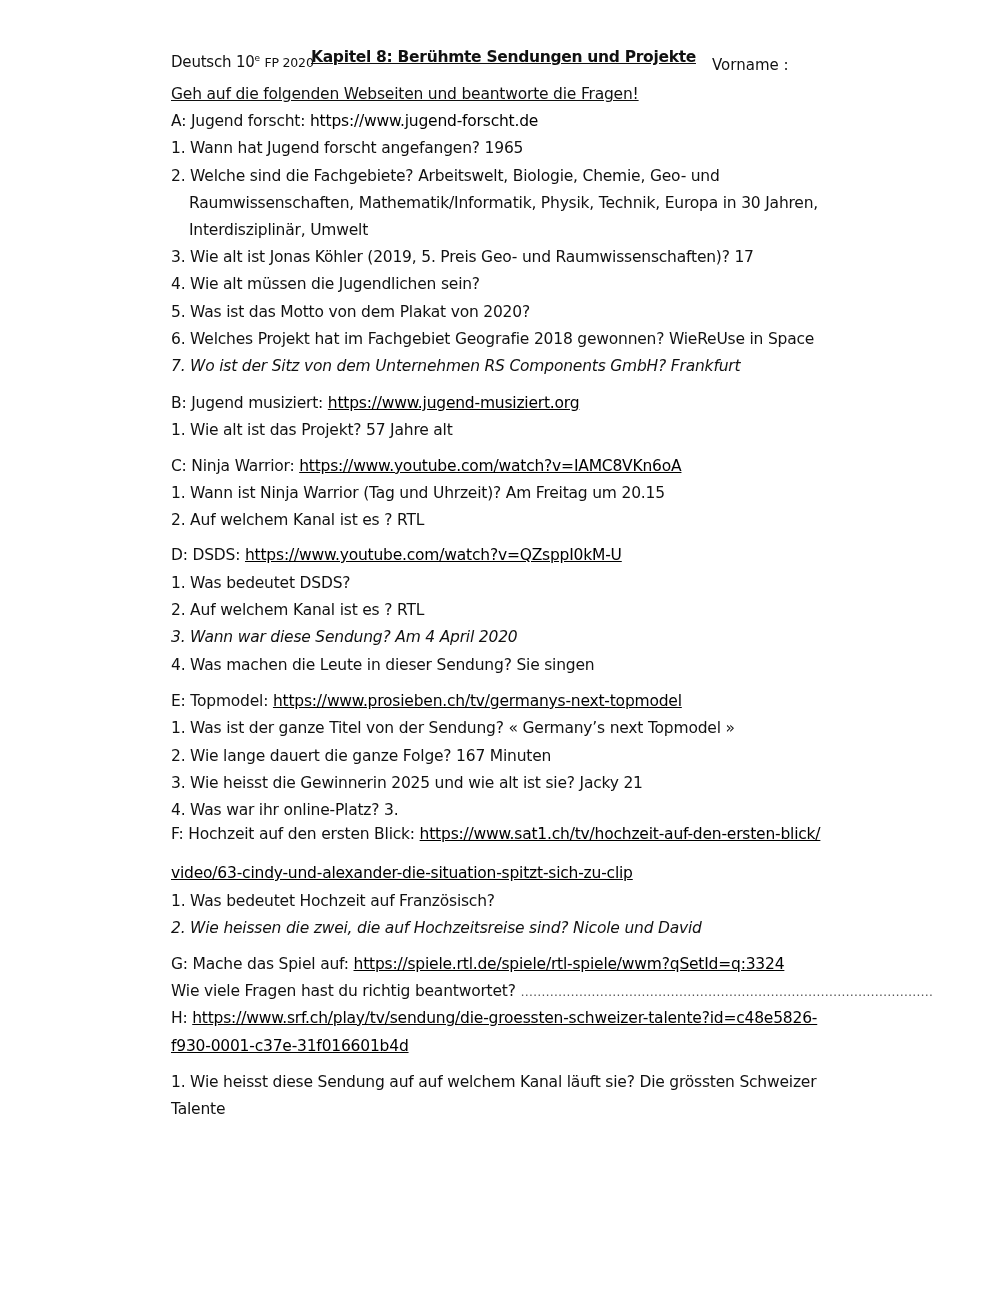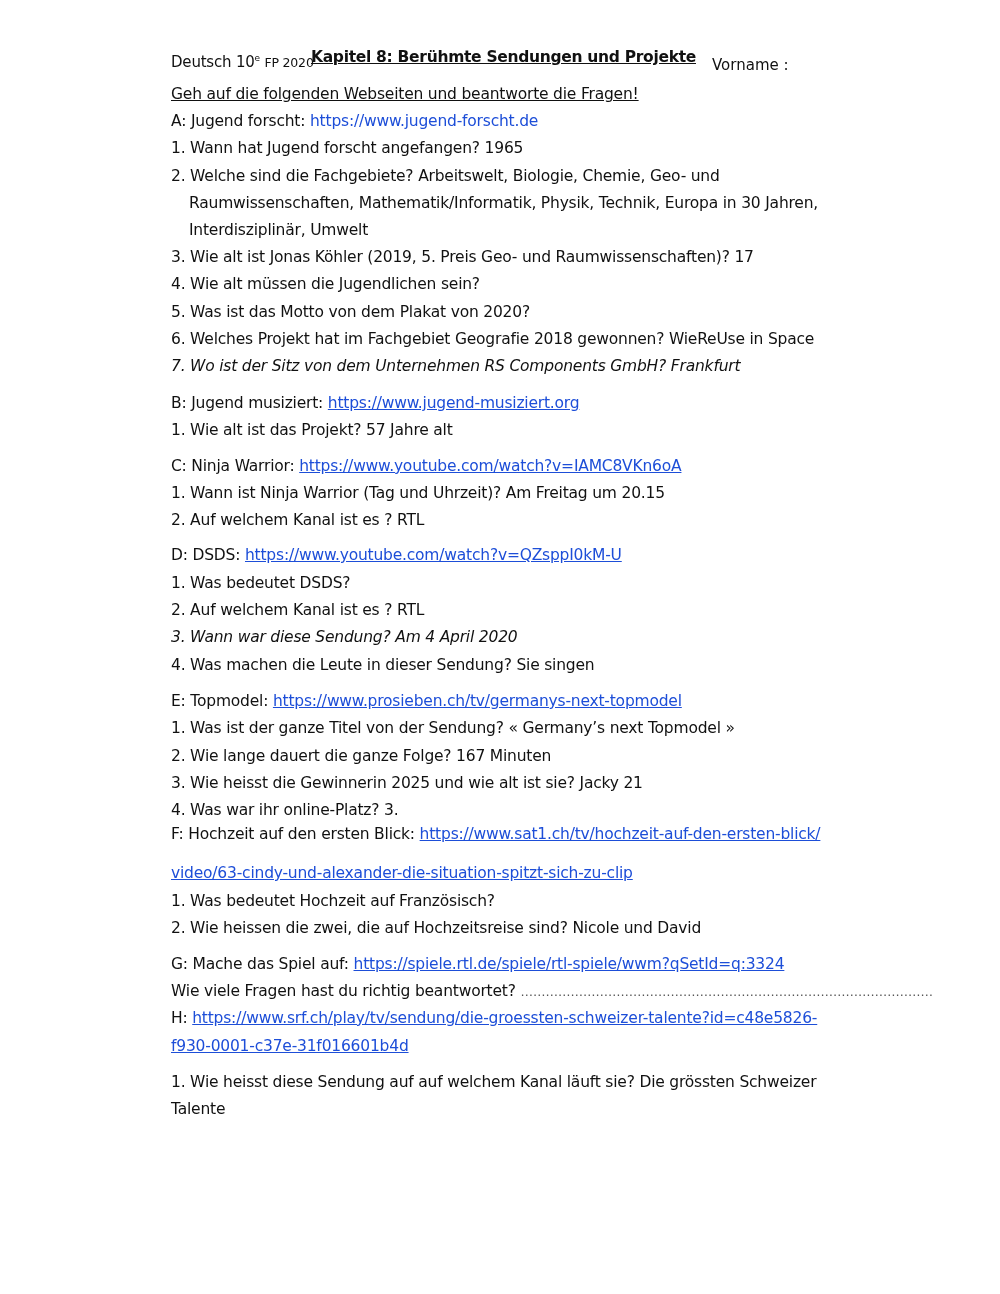--- a/index.html
+++ b/index.html
@@ -1,19 +1,19 @@
 <!DOCTYPE html>
 <html><head>
   <meta charset="utf-8">
   <style>
     html, body { margin: 0; padding: 0; background: #ffffff; }
     body { width: 1000px; height: 1294px; position: relative; overflow: hidden;
            font-family: "DejaVu Sans", sans-serif; color: #111; }
     .line { position: absolute; left: 132px; font-size: 15.5px; white-space: nowrap; line-height: 20px; letter-spacing: -0.2px; margin-left: 39px; }
-    .link { color: #1d4ed8; }
+    .link { color: #000000; }
     .ul { text-decoration: underline; }
     .header-left { font-size: 15px; }
     .sup { font-size: 9px; vertical-align: super; }
     .small { font-size: 12.5px; }
     .title { position: absolute; left: 311px; top: 48px; font-weight: bold; text-decoration: underline; font-size: 15.5px; white-space: nowrap; letter-spacing: -0.3px; }
     .vorname { position: absolute; left: 712px; top: 56px; font-size: 15px; white-space: nowrap; }
     .dots { color: #555; letter-spacing: 0; }
   </style>
 </head>
 <body>
@@ -67,21 +67,21 @@
 <div class="line" style="top:773px;">3. Wie heisst die Gewinnerin 2025 und wie alt ist sie? Jacky 21</div>
 <div class="line" style="top:800px;">4. Was war ihr online-Platz? 3.</div>
 
 <div class="line" style="top:824px;">
   <span>F: Hochzeit auf den ersten Blick: </span><span class="link ul">https://www.sat1.ch/tv/hochzeit-auf-den-ersten-blick/</span>
 </div>
 <div class="line" style="top:863px;">
   <span class="link ul">video/63-cindy-und-alexander-die-situation-spitzt-sich-zu-clip</span>
 </div>
 <div class="line" style="top:891px;">1. Was bedeutet Hochzeit auf Französisch?</div>
-<div class="line" style="top:918px;">2. Wie heissen die zwei, die auf Hochzeitsreise sind? Nicole und David</div>
+<div class="line" style="top:918px;font-style:italic;">2. Wie heissen die zwei, die auf Hochzeitsreise sind? Nicole und David</div>
 
 <div class="line" style="top:954px;">
   <span>G: Mache das Spiel auf: </span><span class="link ul">https://spiele.rtl.de/spiele/rtl-spiele/wwm?qSetId=q:3324</span>
 </div>
 <div class="line" style="top:981px;">
   <span>Wie viele Fragen hast du richtig beantwortet? </span><span class="dots small">………………………………………………………………………………………</span>
 </div>
 
 <div class="line" style="top:1008px;">
   <span>H: </span><span class="link ul">https://www.srf.ch/play/tv/sendung/die-groessten-schweizer-talente?id=c48e5826-</span>

